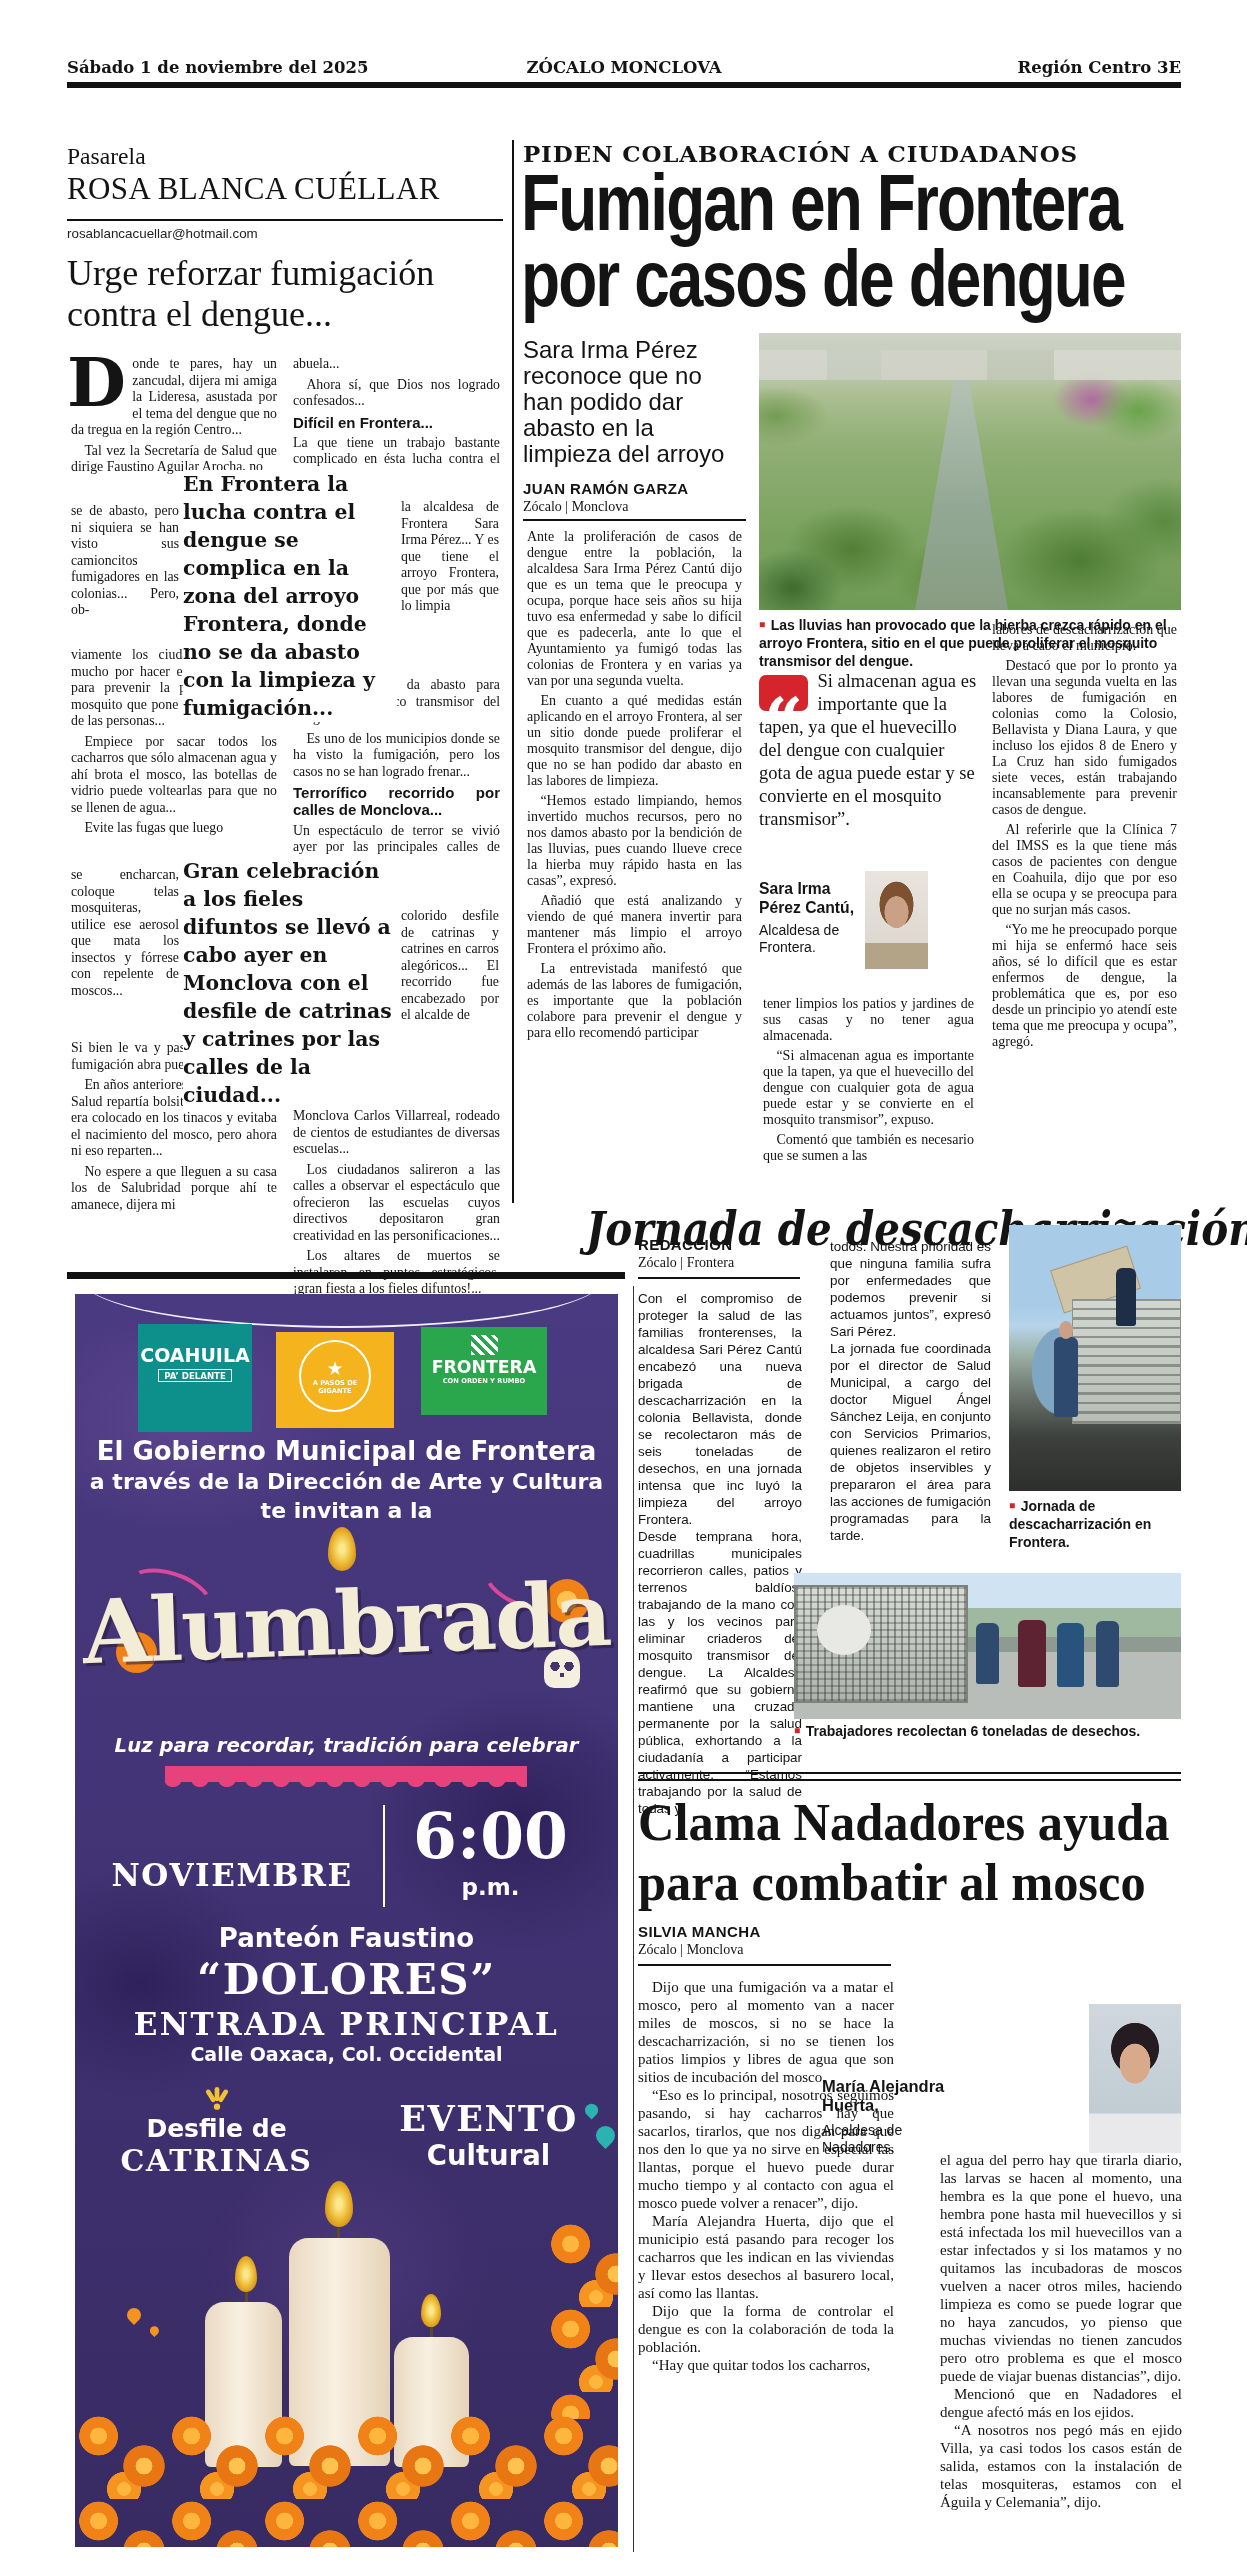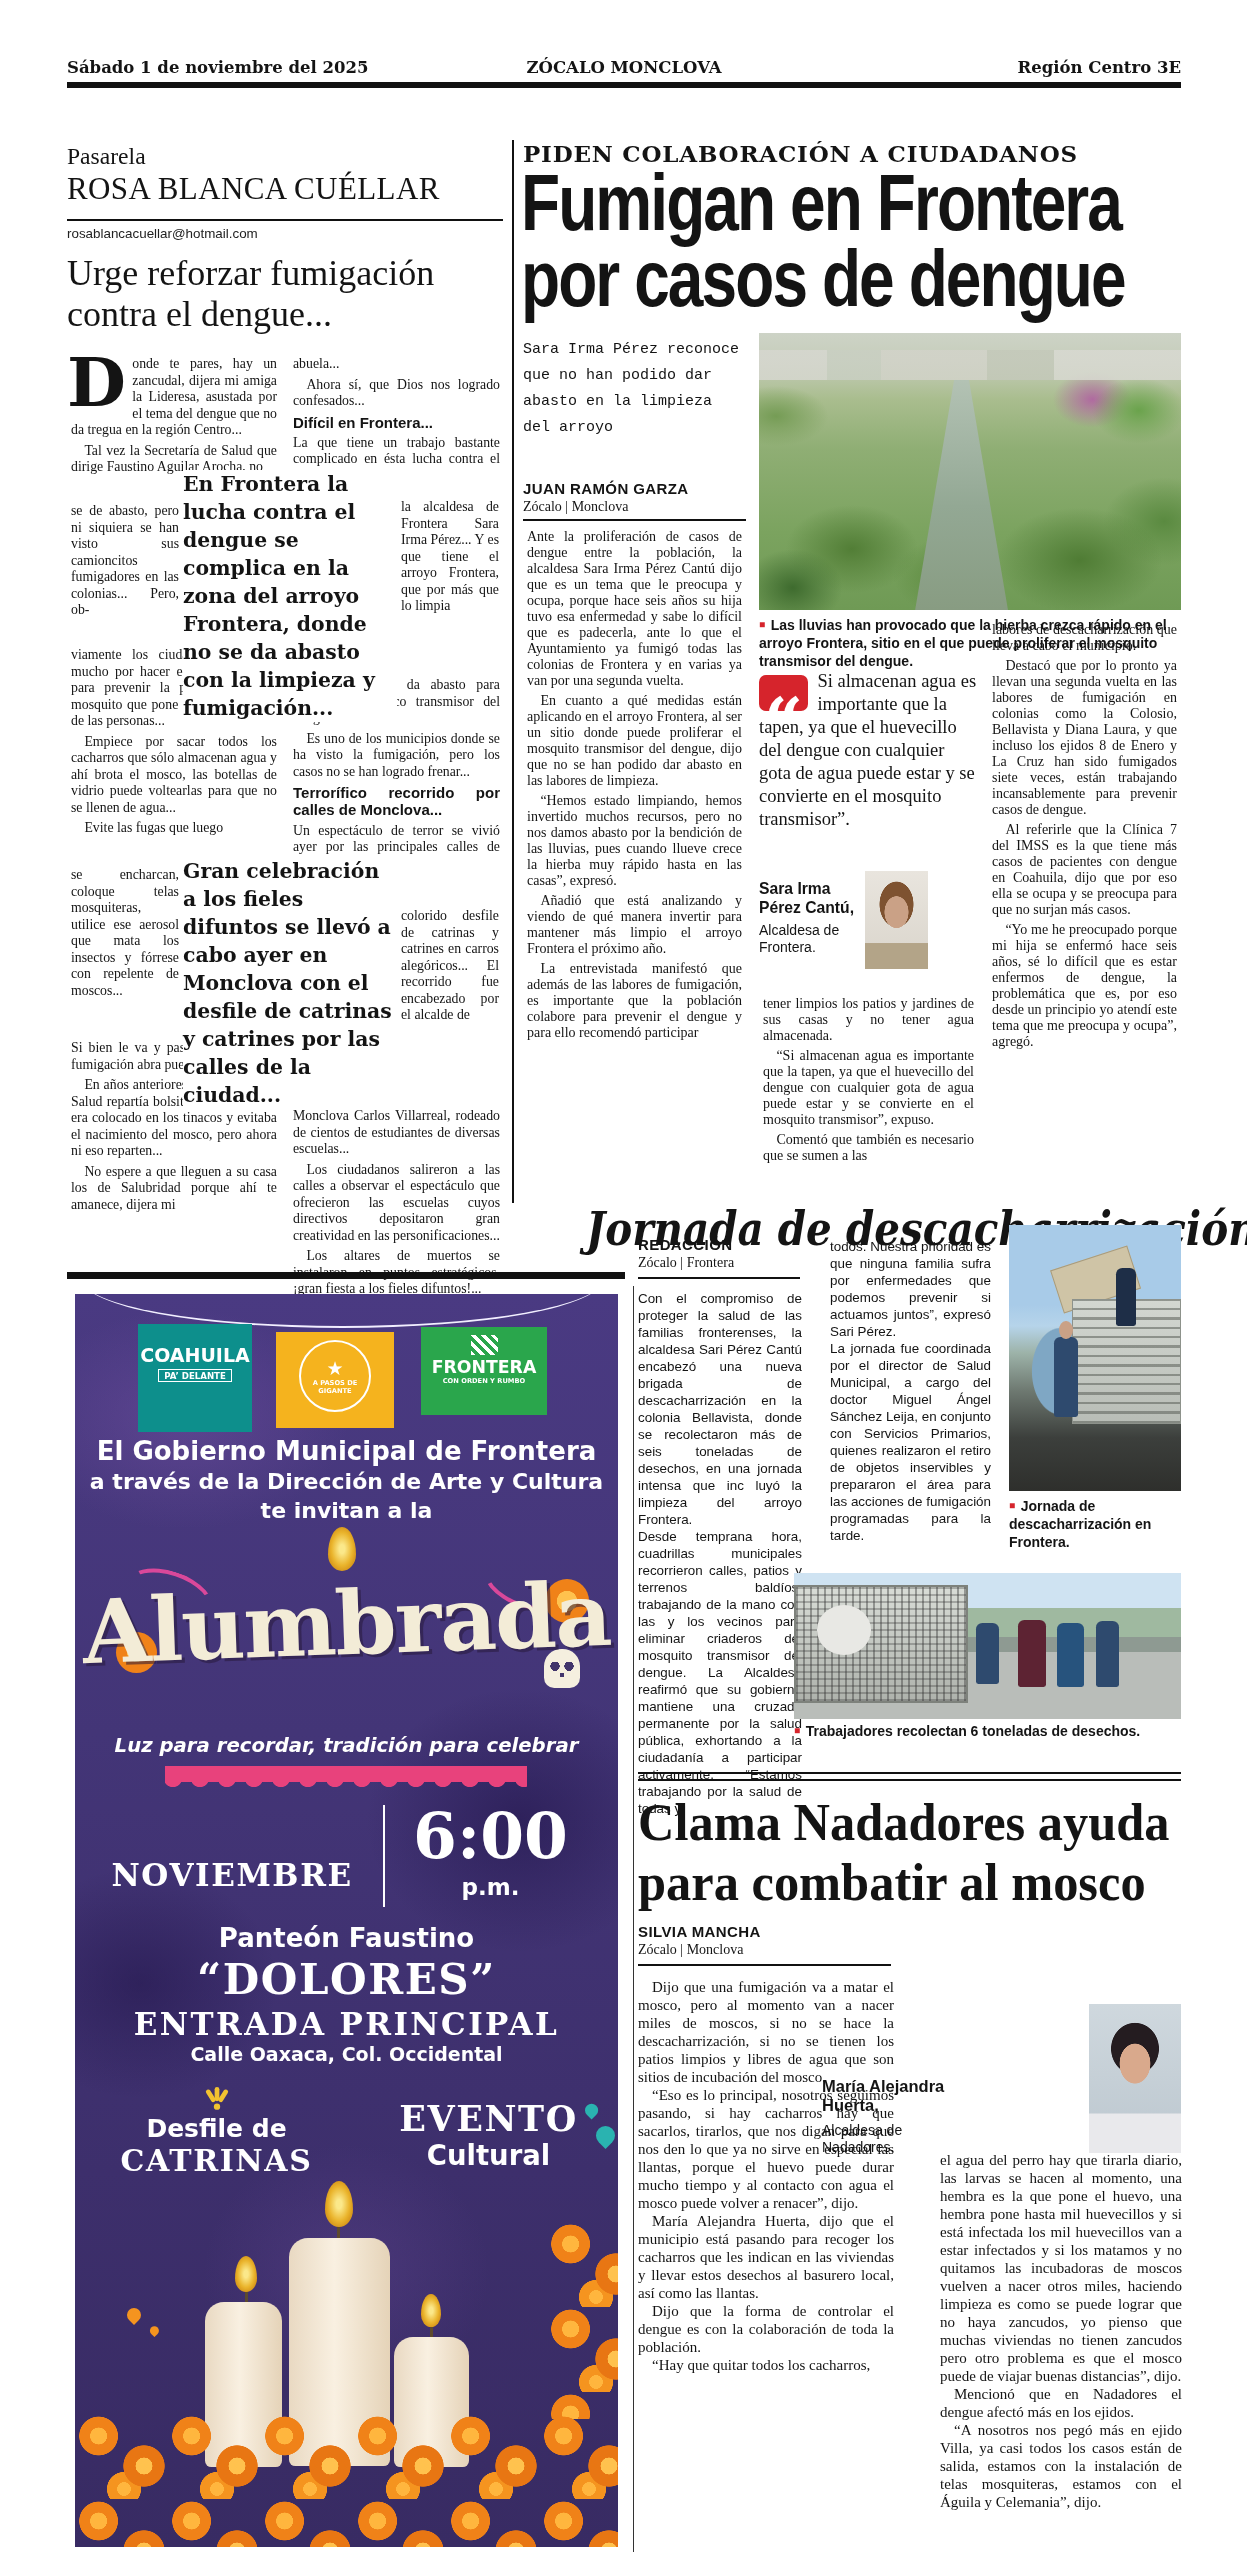--- a/index.html
+++ b/index.html
@@ -20,21 +20,21 @@
   .bt p{margin:4px;text-indent:13.4px}
   .bt p.ni{text-indent:0}
   .dropcap{float:left;font-family:"DejaVu Serif",serif;font-size:68px;line-height:55px;padding:3.1px 6.3px 0 0;font-weight:bold}
   .subh{font-family:"Liberation Sans",sans-serif;font-weight:bold;font-size:15px;line-height:17.3px;margin:7.9px 0 1.6px;text-indent:0 !important}
   .pq{font-family:"DejaVu Serif",serif;font-weight:bold;font-size:20.4px;line-height:28px;background:#fff}
 
   
   .kicker{font-family:"DejaVu Serif",serif;font-weight:bold;font-size:23px;letter-spacing:0.8px}
   .bighl{font-family:"Liberation Sans",sans-serif;font-weight:bold;font-size:80px;line-height:75px;
          letter-spacing:-2.4px;white-space:nowrap;transform:scaleX(.8);transform-origin:left top}
-  .deck{font-family:Liberation Mono, monospace;font-size:15px;line-height:26px}
+  .deck{font-family:Liberation Sans, sans-serif;font-size:24px;line-height:26px}
   .byl{font-family:"Liberation Sans",sans-serif;font-weight:bold;font-size:15px;letter-spacing:0.4px}
   .bylo{font-size:14px}
   .cap{font-family:"Liberation Sans",sans-serif;font-weight:bold;font-size:14px;line-height:18px}
   .bullet{color:#d6242c;font-size:10.2px;margin-right:5.5px;vertical-align:1.6px}
   .qicon{width:49px;height:36px;background:#d6242c;border-radius:7px;float:left;margin:4.7px 9.4px 3.1px 0;
          color:#fff;font-family:"DejaVu Serif",serif;font-weight:bold;font-size:68px;line-height:94px;
          text-align:center;overflow:hidden}
   .qtext{font-size:18.5px;line-height:23px;text-align:left}
   .qauth{font-family:"Liberation Sans",sans-serif;font-weight:bold;font-size:15.7px;line-height:19px}
   .qrole{font-family:"Liberation Sans",sans-serif;font-size:14px;line-height:17.3px}

